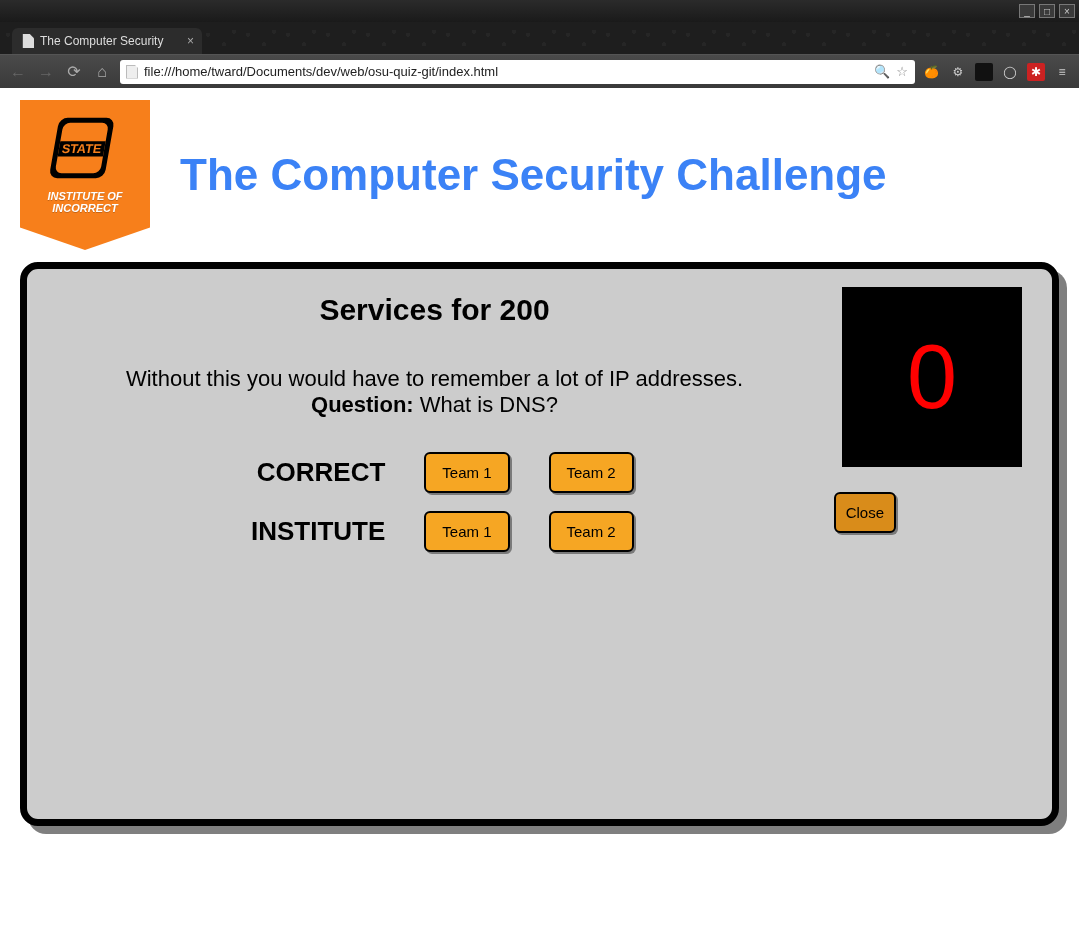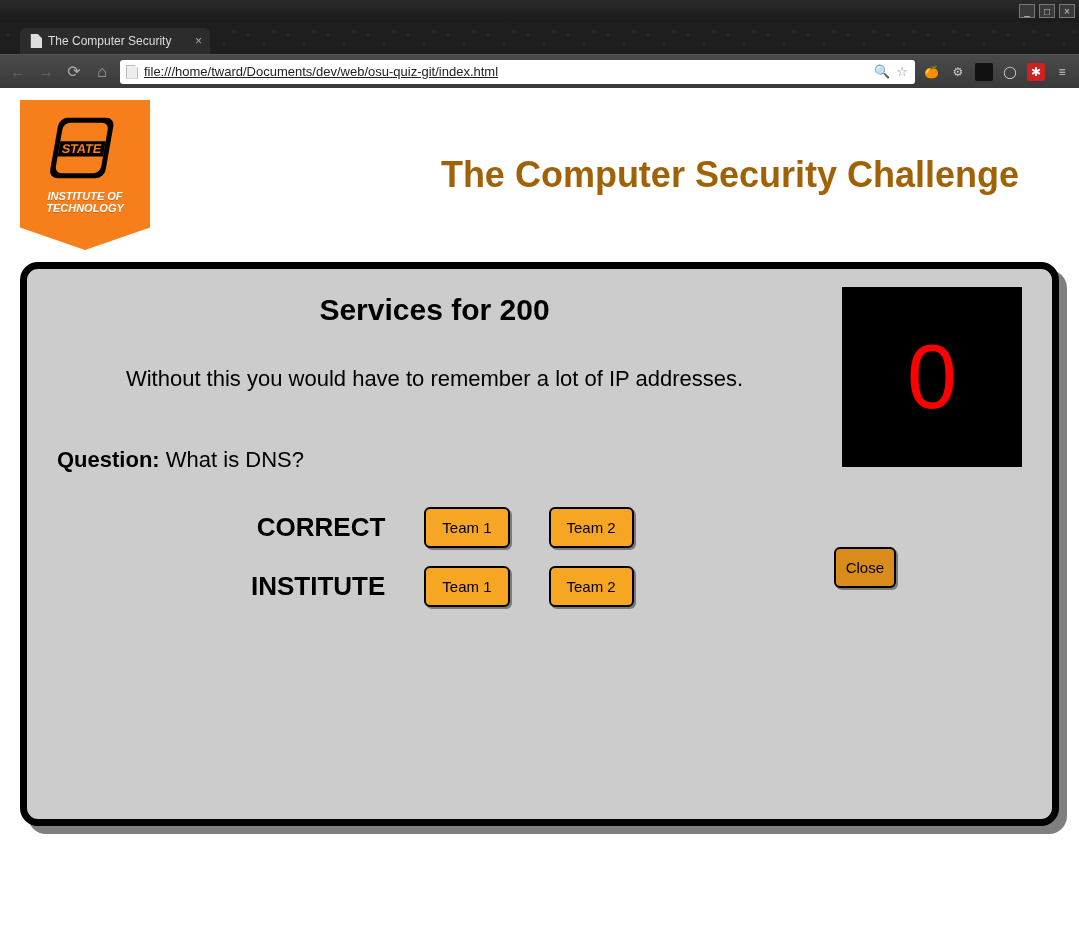--- a/index.html
+++ b/index.html
@@ -30,21 +30,21 @@
     position:absolute; inset:0;
     background:
       radial-gradient(circle at 20% 40%, #333 0 2px, transparent 2px),
       radial-gradient(circle at 60% 70%, #333 0 2px, transparent 2px),
       radial-gradient(circle at 85% 30%, #333 0 2px, transparent 2px);
     background-size: 40px 32px;
     opacity:.4;
   }
   .browser-tab {
     position: absolute;
-    left: 20px; bottom: 0;
+    left: 12px; bottom: 0;
     height: 26px;
     background: #2c2c2c;
     border-top-left-radius: 6px;
     border-top-right-radius: 6px;
     display: flex; align-items: center;
     padding: 0 8px; gap: 6px;
     color: #ddd; font-size: 12px;
     min-width: 190px;
   }
   .tab-favicon {
@@ -93,39 +93,39 @@
   .logo-box {
     width:84px; height:84px; position:relative; display:flex; align-items:center; justify-content:center;
   }
   .logo-box svg { width:100%; height:100%; }
   .banner-text {
     color:#fff; font-style:italic; font-weight:bold; font-size:11px;
     text-align:center; line-height:1.1; 
     text-shadow:0 1px 0 rgba(0,0,0,.2);
   }
   .page-title {
-    font-size:36px; font-weight:bold; color:#a16207; flex:1; text-align:right;
+    font-size:44px; font-weight:bold; color:#3b82f6; flex:1; text-align:left;
     padding-right:40px;
   }
 
   .card {
     margin-top:12px;
     height: 564px;
     background:#ccc;
     border:7px solid #000;
     border-radius:18px;
     box-shadow: 8px 8px 0 rgba(0,0,0,.5);
     padding: 24px 30px;
     position:relative;
   }
   .card-inner { display:flex; gap:30px; }
   .card-left { flex:1; }
   .card-title { font-size:30px; font-weight:bold; text-align:center; }
   .clue { font-size:22px; text-align:center; margin-top:39px; }
-  .q-line { font-size:22px; margin-top:55px; }
+  .q-line { font-size:22px; text-align:center; }
   .q-line .lbl { font-weight:bold; }
 
   .answer-block { margin-top:34px; display:flex; flex-direction:column; gap:18px; align-items:center; position:relative; }
   .answer-row { display:flex; align-items:center; gap:14px; }
   .row-label { font-size:26px; font-weight:bold; width:150px; text-align:right; }
   .team-btn, .close-btn {
     background:#f6a623;
     border:2px solid #000;
     border-radius:6px;
     font-size:15px;
@@ -167,21 +167,21 @@
   </div>
 </div>
 
 <div class="browser-bar">
   <span class="nav-icon disabled">←</span>
   <span class="nav-icon disabled">→</span>
   <span class="nav-icon">⟳</span>
   <span class="nav-icon">⌂</span>
   <div class="url-field">
     <div class="url-doc-icon"></div>
-    <span style="flex:1; white-space:nowrap; overflow:hidden;text-decoration:underline;">file:///home/tward/Documents/dev/web/osu-quiz-git/index.html</span>
+    <span style="flex:1; white-space:nowrap; overflow:hidden;">file:///home/tward/Documents/dev/web/osu-quiz-git/index.html</span>
     <div class="url-right-icons">
       <span class="url-small">🔍</span>
       <span class="url-small">☆</span>
     </div>
   </div>
   <div class="ext-icon" style="color:#f90">🍊</div>
   <div class="ext-icon" style="color:#ccc">⚙</div>
   <div class="ext-icon" style="background:#111"></div>
   <div class="ext-icon" style="color:#ccc">◯</div>
   <div class="ext-icon" style="background:#c22;color:#fff">✱</div>
@@ -197,21 +197,21 @@
           <g transform="skewX(-10)">
             <rect x="22" y="14" width="66" height="72" rx="10" fill="#000"></rect>
             <rect x="28" y="20" width="54" height="60" rx="8" fill="#f77f1b"></rect>
             <rect x="28" y="42" width="54" height="18" fill="#000"></rect>
             <text x="55" y="56" text-anchor="middle" font-family="Arial Black, Arial" font-size="15" font-weight="900" fill="#f77f1b">STATE</text>
           </g>
         </svg>
       </div>
       <div class="banner-text">
         <div>INSTITUTE OF</div>
-        <div>TECHNOLOGY</div>
+        <div>INCORRECT</div>
       </div>
     </div>
     <div class="page-title">The Computer Security Challenge</div>
   </div>
 
   <div class="card">
     <div class="card-inner">
       <div class="card-left">
         <div class="card-title">Services for 200</div>
         <div class="clue">Without this you would have to remember a lot of IP addresses.</div>

